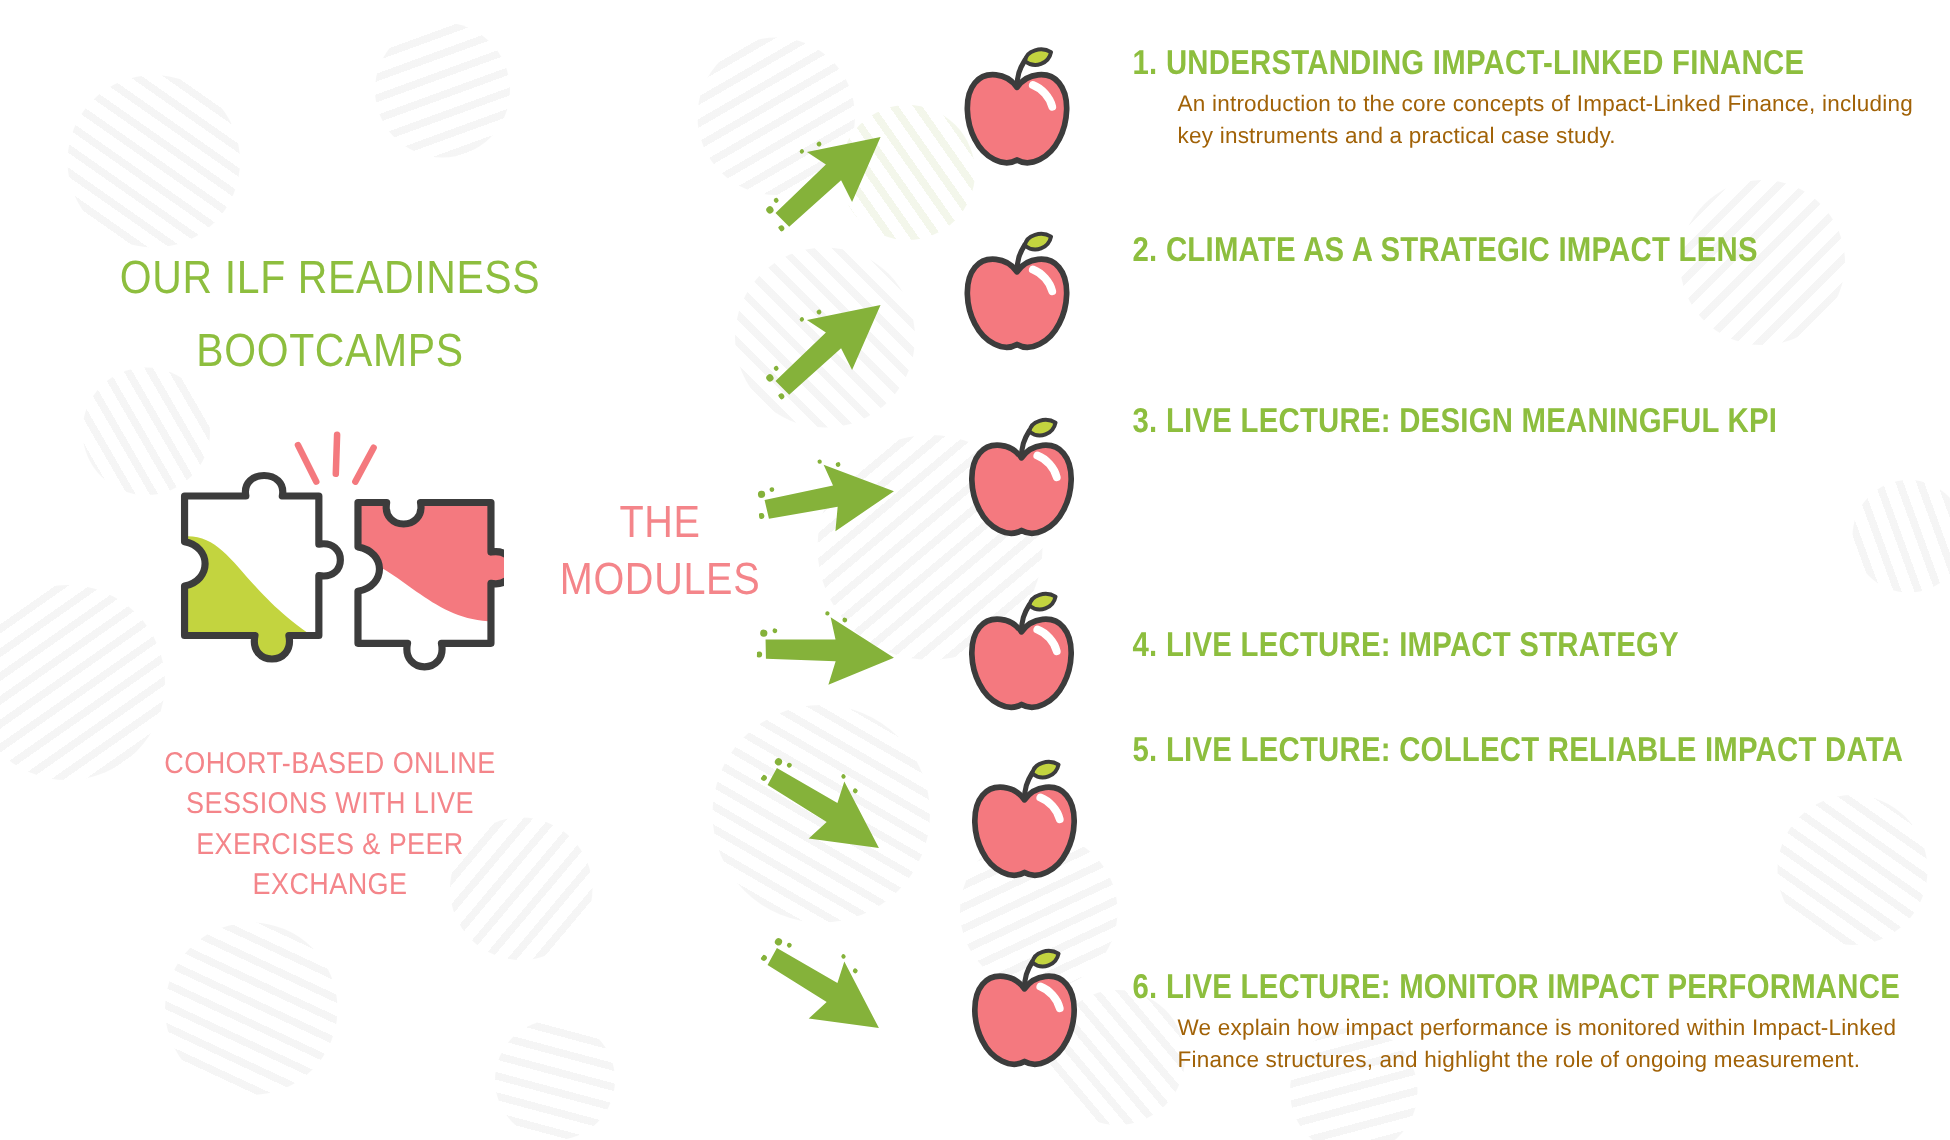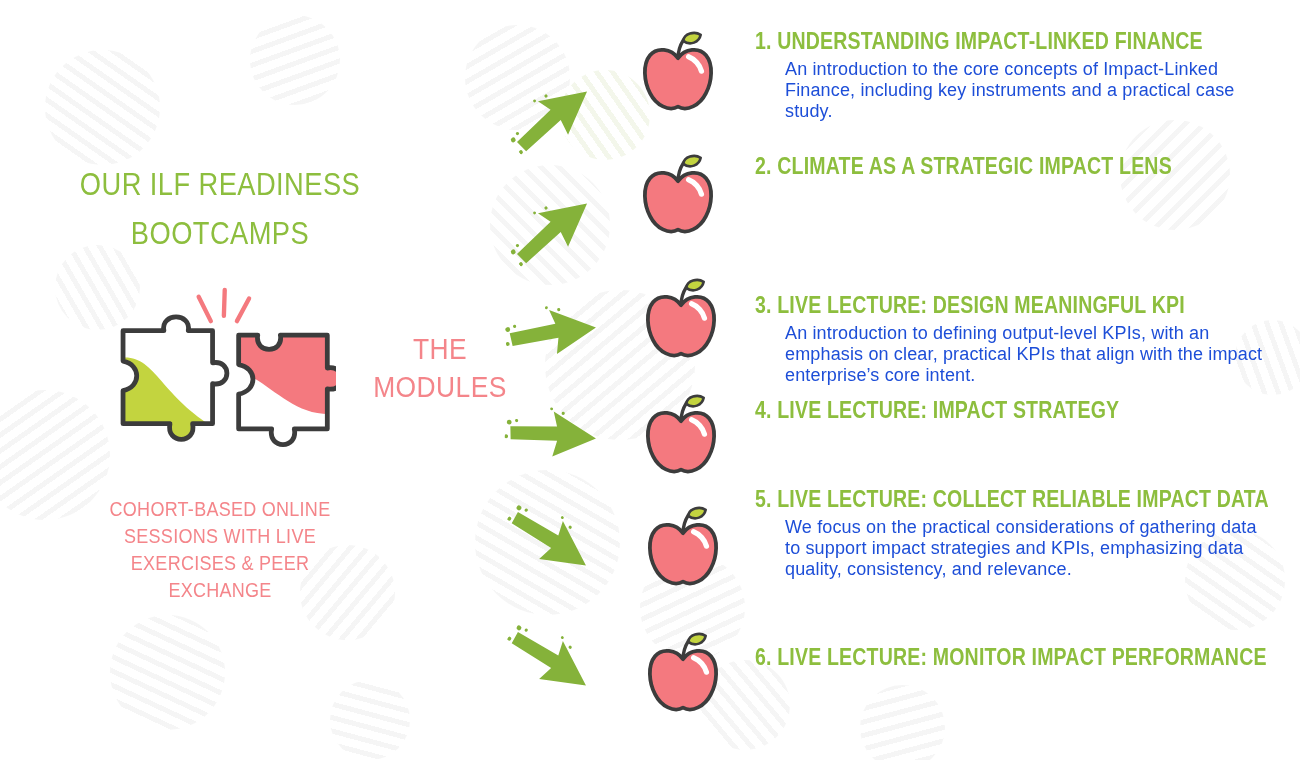--- a/index.html
+++ b/index.html
@@ -25,21 +25,21 @@
     color:#f4858a;font-size:30px;line-height:38px;letter-spacing:.5px;
     transform:scaleX(.88);transform-origin:center top;white-space:nowrap;}
   
   .arrow{position:absolute;width:96px;height:64px;}
   .arrow svg{width:100%;height:100%;}
   .apple{position:absolute;width:76px;height:87px;}
   .apple svg{width:100%;height:100%;}
   .module{position:absolute;left:755px;width:537px;}
   .module-heading{color:#8dbe3e;font-size:23px;line-height:26px;letter-spacing:.2px;
     transform:scaleX(.85);transform-origin:left top;white-space:nowrap;margin:0 0 5px 0;}
-  .module-desc{margin:0 0 0 30px;width:492px;color:#1d4ed8;font-size:18px;
+  .module-desc{margin:0 0 0 30px;width:492px;color:#a16207;font-size:15px;
     line-height:21px;letter-spacing:.15px;}
   .hidden-defs{position:absolute;width:0;height:0;overflow:hidden;}
 </style>
 </head>
 <body>
 
 <div class="canvas">
 
   <div class="scrib" style="left:45px;top:50px;width:115px;height:115px;--a:35deg"></div>
   <div class="scrib" style="left:250px;top:15px;width:90px;height:90px;--a:-20deg"></div>
@@ -163,28 +163,27 @@
         <use href="#sym-apple"></use>
       </svg></div>
 
   <div class="module" style="top:28px">
     <h2 class="module-heading"><span>1.</span> <span>UNDERSTANDING IMPACT-LINKED FINANCE</span></h2>
     <p class="module-desc">An introduction to the core concepts of Impact-Linked Finance, including key instruments and a practical case study.</p>
   </div>
   <div class="module" style="top:153px">
     <h2 class="module-heading"><span>2.</span> <span>CLIMATE AS A STRATEGIC IMPACT LENS</span></h2>
   </div>
-  <div class="module" style="top:292px">
+  <div class="module" style="top:267px">
     <h2 class="module-heading"><span>3.</span> <span>LIVE LECTURE: DESIGN MEANINGFUL KPI</span></h2>
-    <p class="module-desc">An introduction to defining output-level KPIs, with an emphasis on clear, practical KPIs that align with the impact enterprise’s core intent.</p>
   </div>
-  <div class="module" style="top:397px">
+  <div class="module" style="top:416px">
     <h2 class="module-heading"><span>4.</span> <span>LIVE LECTURE: IMPACT STRATEGY</span></h2>
   </div>
   <div class="module" style="top:486px">
     <h2 class="module-heading"><span>5.</span> <span>LIVE LECTURE: COLLECT RELIABLE IMPACT DATA</span></h2>
-    <p class="module-desc">We focus on the practical considerations of gathering data to support impact strategies and KPIs, emphasizing data quality, consistency, and relevance.</p>
   </div>
   <div class="module" style="top:644px">
     <h2 class="module-heading"><span>6.</span> <span>LIVE LECTURE: MONITOR IMPACT PERFORMANCE</span></h2>
+    <p class="module-desc">We explain how impact performance is monitored within Impact-Linked Finance structures, and highlight the role of ongoing measurement.</p>
   </div>
 
 </div>
 
 </body></html>

